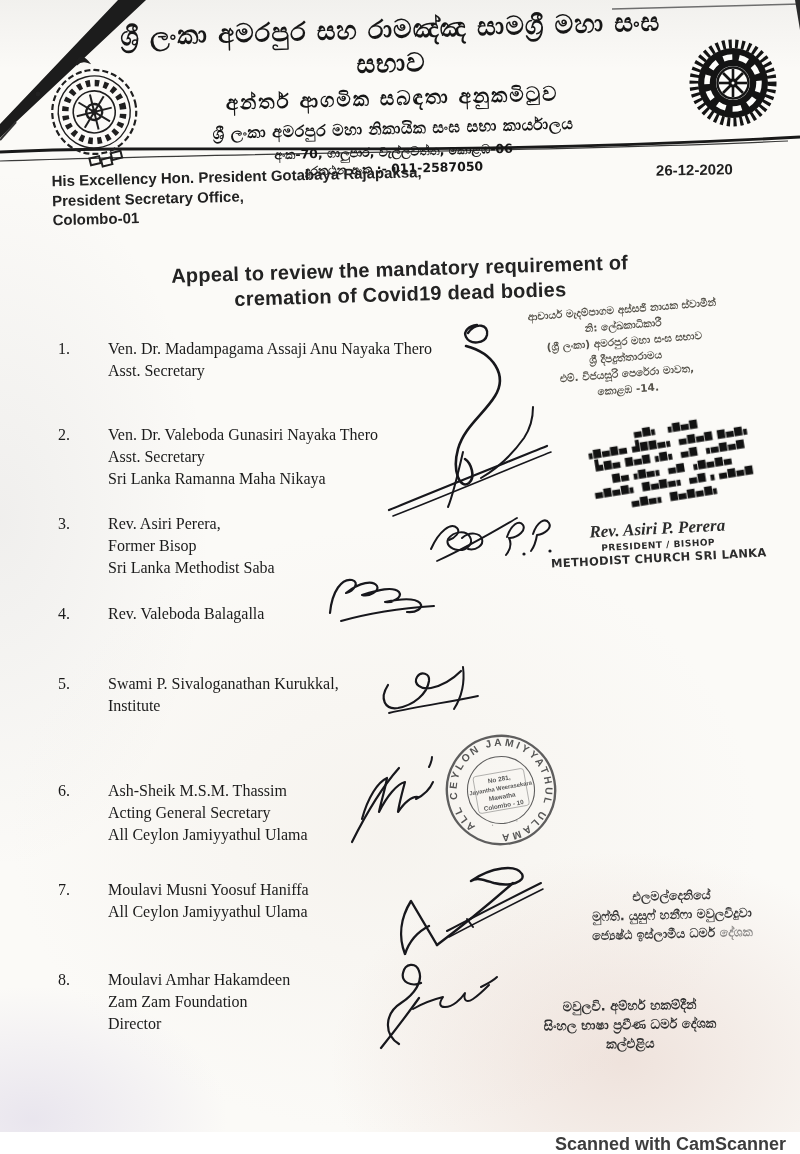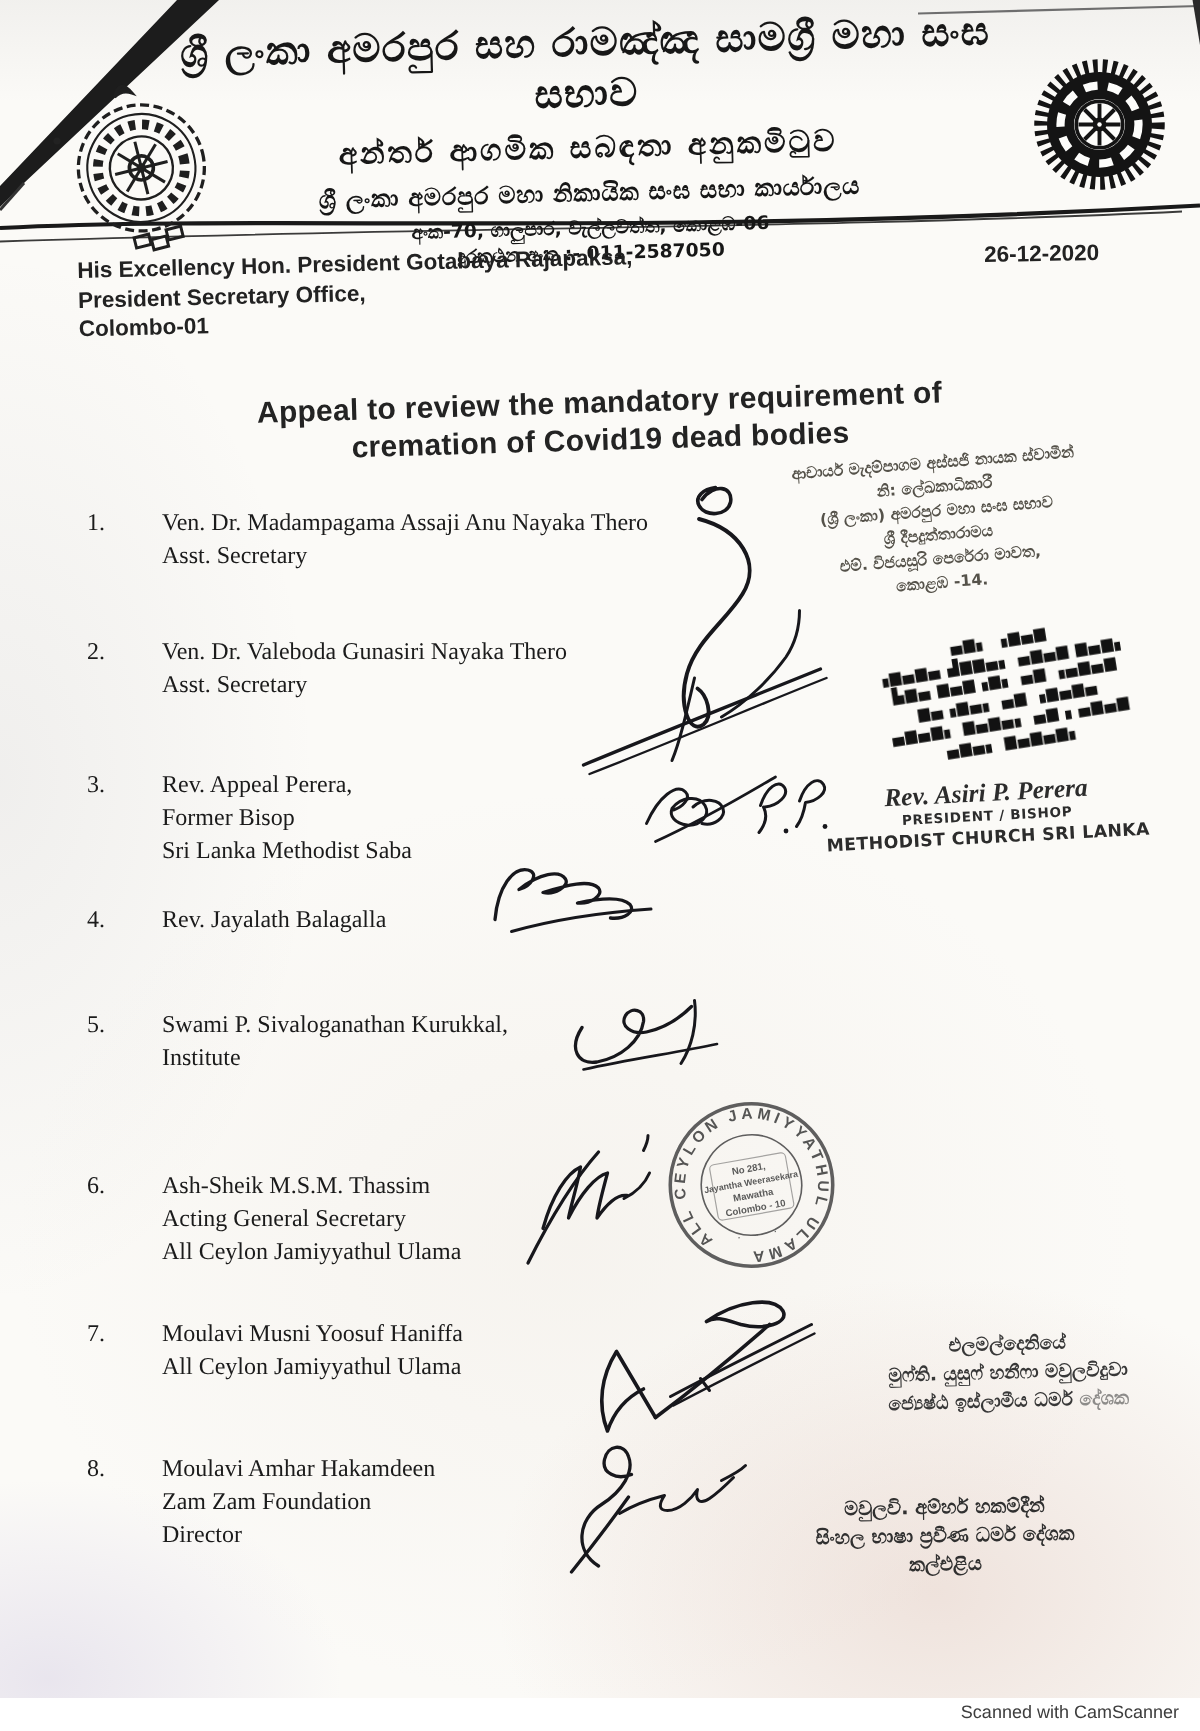--- a/index.html
+++ b/index.html
@@ -69,21 +69,21 @@
   .acju .ctr-box{fill:none;stroke:#4a4a4a;stroke-width:.8;opacity:.55;}
 
   
   .emblem-left{left:36px;top:52px;width:116px;height:118px;transform:rotate(-14deg);}
   .emblem-right{left:676px;top:26px;width:114px;height:114px;}
   .signatures{left:0;top:0;width:800px;height:1154px;pointer-events:none;}
   .sigstroke{fill:none;stroke:#17171c;stroke-linecap:round;stroke-linejoin:round;}
 
   
   .footer-bar{left:0;bottom:0;width:800px;height:22px;background:#ffffff;}
-  .cam-credit{position:absolute;right:14px;top:2px;font-size:12px;font-weight:400;color:#3d3d3d;}
+  .cam-credit{position:absolute;right:14px;top:2px;font-size:18px;font-weight:700;color:#3d3d3d;}
 </style>
 </head>
 <body>
 
 <div class="page">
 
   <svg class="abs toplines" viewBox="0 0 800 180">
     <polygon points="118,0 146,0 16,122 0,138 0,124" fill="#1c1c1c"></polygon>
     <line x1="16" y1="122" x2="0" y2="140" stroke="#333" stroke-width="2"></line>
     <circle cx="38" cy="94" r="2.4" fill="#222"></circle>
@@ -159,34 +159,35 @@
         <div class="sig-lines">
           <div>Ven. Dr. Madampagama Assaji Anu Nayaka Thero</div>
           <div>Asst. Secretary</div>
         </div>
       </div>
       <div class="sig-item" style="top: 424px;">
         <span class="sig-num">2.</span>
         <div class="sig-lines">
           <div>Ven. Dr. Valeboda Gunasiri Nayaka Thero</div>
           <div>Asst. Secretary</div>
+          <div>Sri Lanka Ramanna Maha Nikaya</div>
         </div>
       </div>
       <div class="sig-item" style="top: 513px;">
         <span class="sig-num">3.</span>
         <div class="sig-lines">
-          <div>Rev. Appeal Perera,</div>
+          <div>Rev. Asiri Perera,</div>
           <div>Former Bisop</div>
           <div>Sri Lanka Methodist Saba</div>
         </div>
       </div>
       <div class="sig-item" style="top: 603px;">
         <span class="sig-num">4.</span>
         <div class="sig-lines">
-          <div>Rev. Jayalath Balagalla</div>
+          <div>Rev. Valeboda Balagalla</div>
         </div>
       </div>
       <div class="sig-item" style="top: 673px;">
         <span class="sig-num">5.</span>
         <div class="sig-lines">
           <div>Swami P. Sivaloganathan Kurukkal,</div>
           <div>Institute</div>
         </div>
       </div>
       <div class="sig-item" style="top: 780px;">

